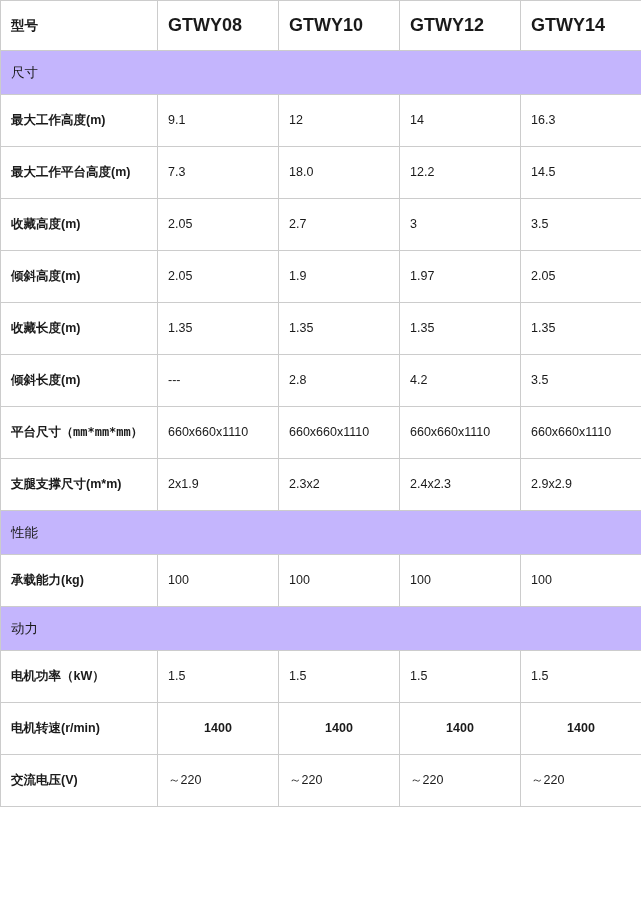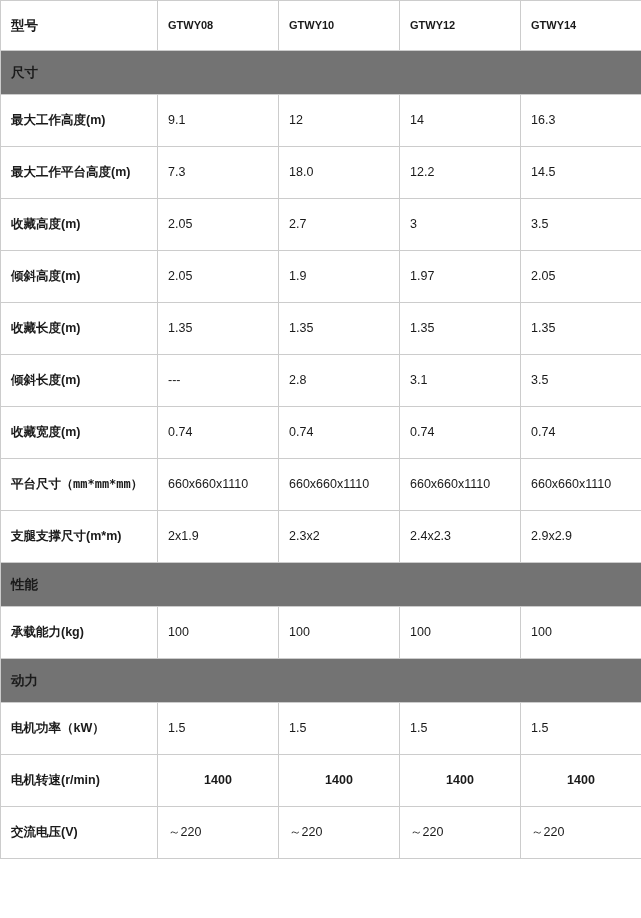--- a/index.html
+++ b/index.html
@@ -30,29 +30,29 @@
   
   col.c0 { width: 157px; }
   col.c1 { width: 121px; }
   col.c2 { width: 121px; }
   col.c3 { width: 121px; }
   col.c4 { width: 121px; }
 
   tr.head-row td {
     height: 49px;
     font-weight: bold;
-    font-size: 11px;
+    font-size: 18px;
   }
   tr.head-row td.label-cell {
     font-size: 13.5px;
   }
   tr.section-row td {
     height: 43px;
-    background: #737373;
-    font-weight: bold;
+    background: #c4b5fd;
+    font-weight: normal;
     font-size: 13.5px;
     border-left: 1px solid #cccccc;
     border-right: 1px solid #cccccc;
   }
   tr.data-row td {
     height: 51px;
   }
   td.label-cell {
     font-weight: bold;
     font-size: 13px;
@@ -125,29 +125,22 @@
         <td class="label-cell">收藏长度(m)</td>
         <td class="value-cell">1.35</td>
         <td class="value-cell">1.35</td>
         <td class="value-cell">1.35</td>
         <td class="value-cell">1.35</td>
       </tr>
       <tr class="data-row">
         <td class="label-cell">倾斜长度(m)</td>
         <td class="value-cell">---</td>
         <td class="value-cell">2.8</td>
-        <td class="value-cell">3.1</td>
+        <td class="value-cell">4.2</td>
         <td class="value-cell">3.5</td>
-      </tr>
-      <tr class="data-row">
-        <td class="label-cell">收藏宽度(m)</td>
-        <td class="value-cell">0.74</td>
-        <td class="value-cell">0.74</td>
-        <td class="value-cell">0.74</td>
-        <td class="value-cell">0.74</td>
       </tr>
       <tr class="data-row">
         <td class="label-cell"><span>平台尺寸</span><span class="unit-small">（mm*mm*mm）</span></td>
         <td class="value-cell">660x660x1110</td>
         <td class="value-cell">660x660x1110</td>
         <td class="value-cell">660x660x1110</td>
         <td class="value-cell">660x660x1110</td>
       </tr>
       <tr class="data-row">
         <td class="label-cell">支腿支撑尺寸(m*m)</td>

